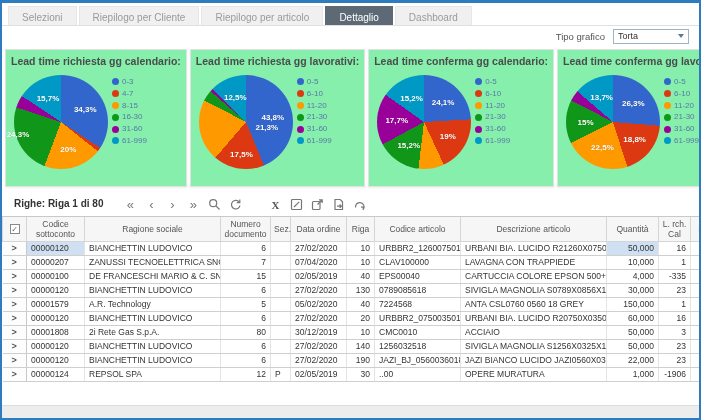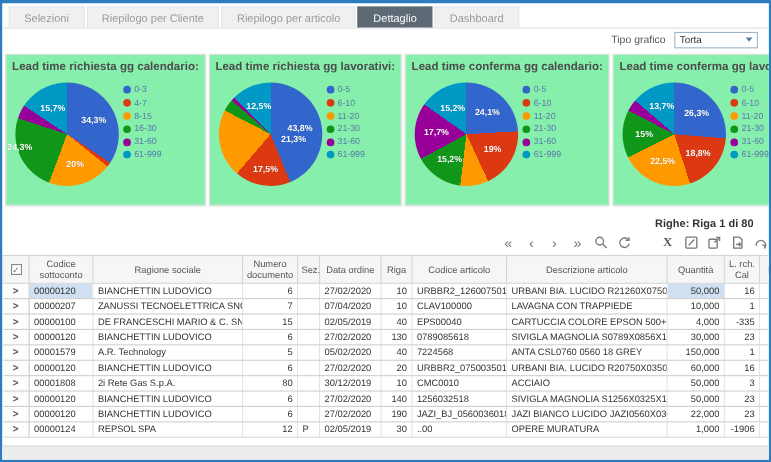--- a/index.html
+++ b/index.html
@@ -37,21 +37,21 @@
   .chart-body { position:relative; height:112px; }
   .pie { position:absolute; left:8px; top:6px; width:94px; height:94px; border-radius:50%; }
   .pie-label { position:absolute; font-size:8px; font-weight:bold; color:#fff;
     transform:translate(-50%,-50%); white-space:nowrap; text-shadow:0 0 1px rgba(0,0,0,.25); }
   .legend { position:absolute; left:106px; top:7px; list-style:none; }
   .legend li { display:flex; align-items:center; gap:3px; font-size:8px;
     color:#5878a8; line-height:11.8px; white-space:nowrap; }
   .legend .dot { width:7px; height:7px; border-radius:50%; flex:0 0 auto; }
 
   
-  .toolbar { display:flex; align-items:flex-end; padding:7px 0 5px 12px; gap:5px;flex-direction:column; }
+  .toolbar { display:flex; align-items:flex-start; padding:7px 0 5px 12px; gap:5px; }
   .rows-label { font-size:10px; font-weight:bold; color:#333; margin-right:14px; }
   .tb-icon { color:#777; font-size:13px; line-height:12px; width:16px; text-align:center; cursor:default; }
   .tb-icon svg { display:block; margin:0 auto; }
   .tb-gap { width:14px; }
   .excel-x { font-weight:bold; font-size:11px; color:#555; font-family:"Liberation Serif", serif; }
 
   
   .grid-wrap { width:697px; overflow:hidden; border-top:1px solid #c9c9c9; }
   table { border-collapse:collapse; table-layout:fixed; width:708px; }
   th { background:#f6f6f6; border:1px solid #d5d5d5; border-top:none; font-weight:normal;

